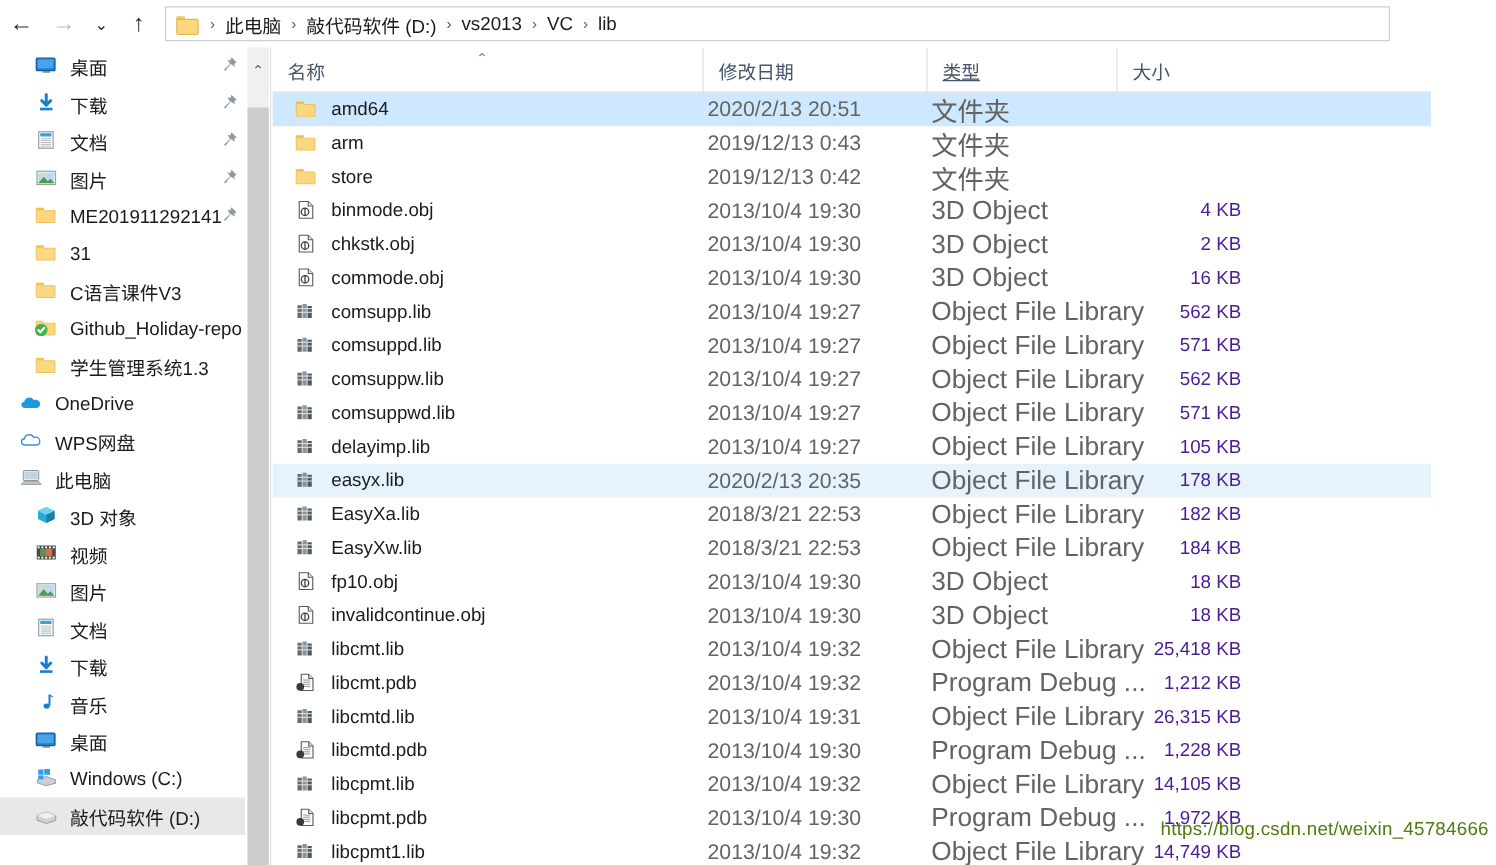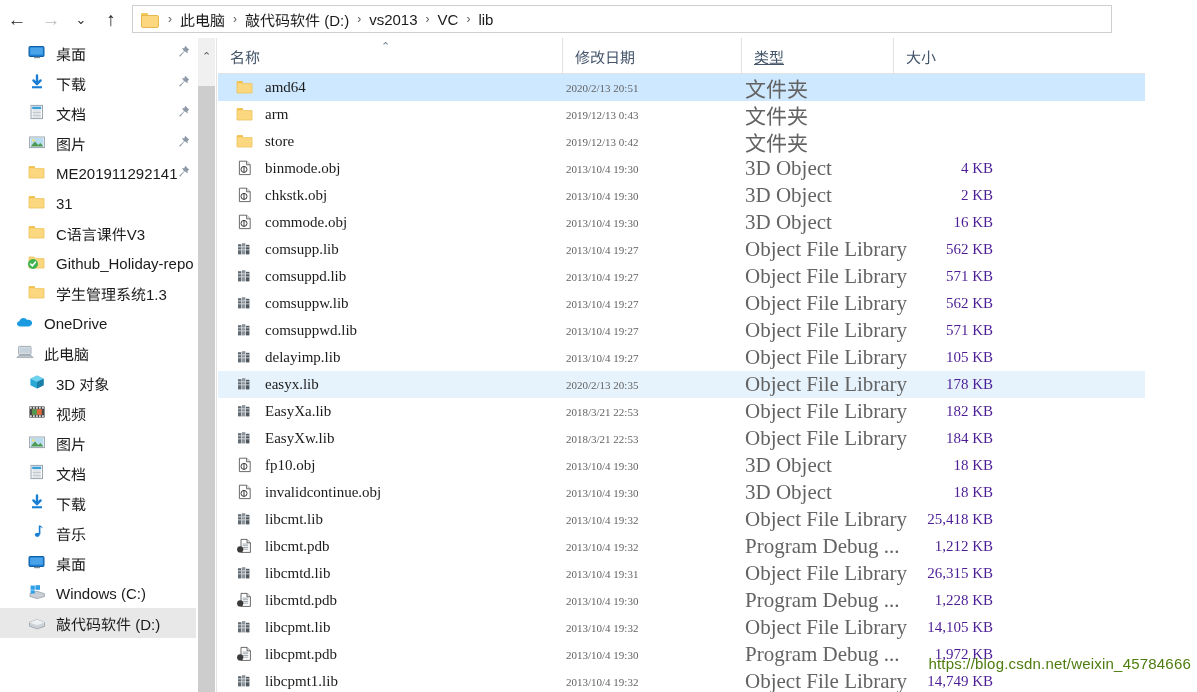--- a/index.html
+++ b/index.html
@@ -138,32 +138,31 @@
     position: absolute; left: 163px; top: 2px;
     font-size: 11px; color: #6f7d8f;
   }
 
   #rows { position: relative; }
   .row {
     height: 27px;
     display: flex; align-items: center;
     position: relative;
     white-space: nowrap;
-    font-family: Liberation Serif, serif;
   }
   .row.selected { background: #cde8ff; }
   .row.hover    { background: #e6f3fd; }
   .cell-name {
     position: absolute; left: 18px;
     display: flex; align-items: center;
     font-size: 15px; color: #1b1b1b;
   }
   .cell-date {
     position: absolute; left: 348px;
-    font-size: 11px; color: #636363;
+    font-size: 17px; color: #636363;
   }
   .cell-type {
     position: absolute; left: 527px;
     font-size: 21px; color: #636363;
   }
   .cell-size {
     position: absolute; left: 600px; width: 175px;
     text-align: right;
     font-size: 15px; color: #4c1d95;
   }
@@ -290,20 +289,26 @@
       <span class="side-label">学生管理系统1.3</span>
     </div>
     <div class="side-item">
       <span class="side-ico"><svg width="18" height="16" viewBox="0 0 18 16">
           <path d="M4.4 12.4 C2.2 12.4 1 11.2 1 9.8 C1 8.5 2 7.4 3.4 7.3 C3.7 5.3 5.4 3.9 7.5 3.9 C9.1 3.9 10.5 4.8 11.2 6.1 C11.6 5.9 12.1 5.8 12.6 5.8 C14.5 5.8 16.1 7.3 16.1 9.1 C16.1 11 14.6 12.4 12.7 12.4z" fill="#1a9ae0"></path>
         </svg></span>
       <span class="side-label">OneDrive</span>
     </div>
     <div class="side-item">
       <span class="side-ico"><svg width="18" height="16" viewBox="0 0 18 16">
+          <path d="M4.4 12 C2.5 12 1.2 10.8 1.2 9.4 C1.2 8.1 2.2 7.1 3.5 7 C3.8 5.1 5.4 3.8 7.4 3.8 C9 3.8 10.4 4.7 11 6 C11.4 5.8 11.9 5.7 12.4 5.7 C14.2 5.7 15.8 7.1 15.8 8.9 C15.8 10.7 14.4 12 12.6 12z" fill="none" stroke="#3a8ede" stroke-width="1.1"></path>
+        </svg></span>
+      <span class="side-label">WPS网盘</span>
+    </div>
+    <div class="side-item">
+      <span class="side-ico"><svg width="18" height="16" viewBox="0 0 18 16">
           <rect x="2.6" y="2.4" width="12.4" height="8" rx="0.8" fill="#e9edf0" stroke="#8d969e" stroke-width="0.8"></rect>
           <rect x="3.6" y="3.3" width="10.4" height="6" fill="#c7d3dc"></rect>
           <path d="M0.8 13.6 L3.4 11 L14.6 11 L17.2 13.6z" fill="#b9c3cb" stroke="#8d969e" stroke-width="0.6"></path>
         </svg></span>
       <span class="side-label">此电脑</span>
     </div>
     <div class="side-item indent1">
       <span class="side-ico"><svg width="18" height="16" viewBox="0 0 18 16">
           <path d="M9 1.6 L15.6 4.8 L15.6 11.2 L9 14.4 L2.4 11.2 L2.4 4.8z" fill="#2aa8d6"></path>
           <path d="M9 1.6 L15.6 4.8 L9 8 L2.4 4.8z" fill="#6fd2ef"></path>

